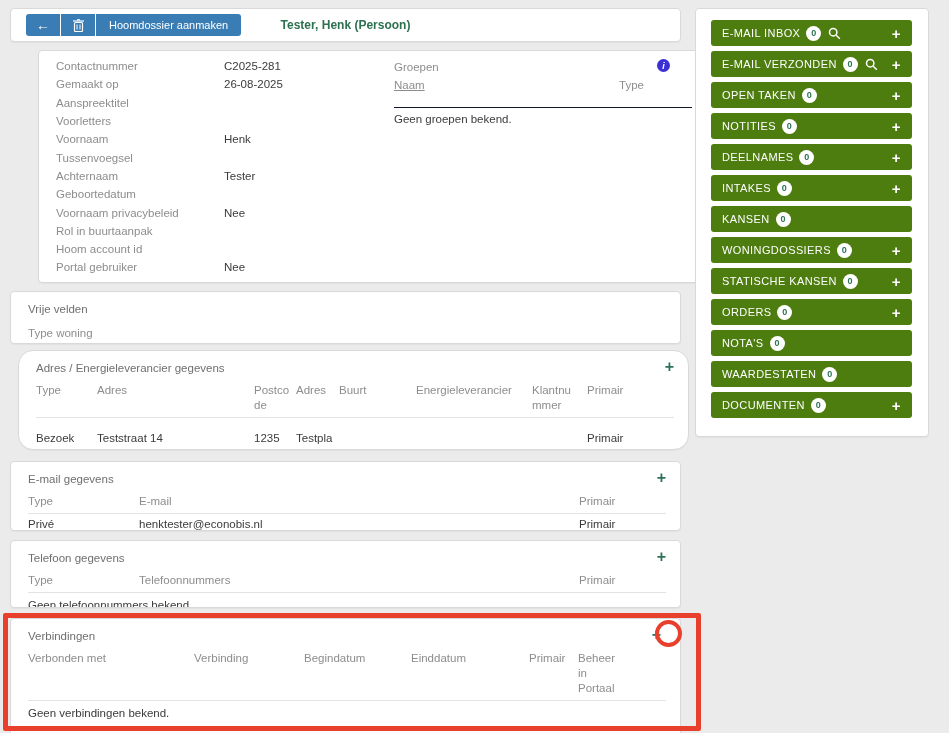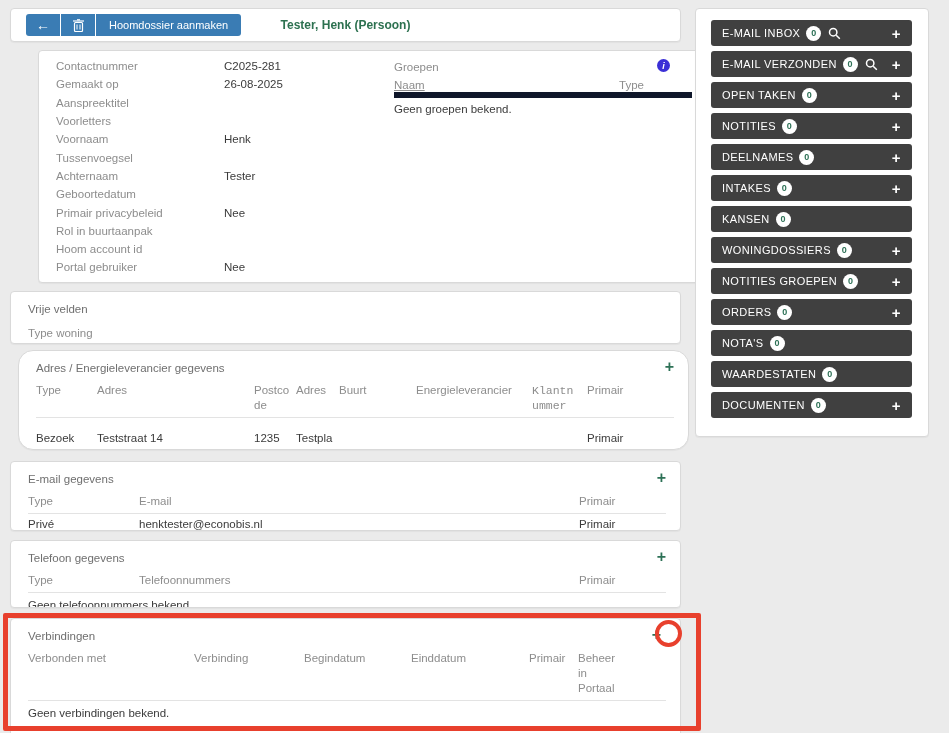--- a/index.html
+++ b/index.html
@@ -38,21 +38,21 @@
 
   
   #details { left:10px; top:50px; width:671px; height:233px;margin-left:28px; }
   #person-fields { position:absolute; left:17px; top:6px; width:330px; }
   .pf-row { display:flex; height:18.3px; align-items:center; }
   .pf-label { flex:0 0 168px; color:#8d8d8d; }
   .pf-value { color:#3b3b3b; }
 
   #groups-block { position:absolute; left:355px; top:6px; right:16px; }
   .groups-label { color:#8d8d8d; padding-top:4px; }
-  .groups-header { position:relative; display:flex; margin-top:6px; padding-bottom:1px; border-bottom:6px solid #0f172a; color:#8d8d8d;text-decoration:underline; }
+  .groups-header { position:relative; display:flex; margin-top:6px; padding-bottom:16px; border-bottom:1px solid #0f172a; color:#8d8d8d;text-decoration:underline; }
   .groups-header .col-type { position:absolute; left:225px; }
   .groups-empty { padding-top:5px; color:#3b3b3b; }
   .info-icon {
     position:absolute; right:22px; top:2px; width:13px; height:13px;
     background:#3b2fd6; color:#fff; border-radius:50%;
     font-size:9px; font-weight:bold; font-style:italic;
     display:flex; align-items:center; justify-content:center; cursor:pointer;
   }
 
   
@@ -89,21 +89,21 @@
     border:5px solid #e8402d; border-radius:2px; pointer-events:none; z-index:5;
   }
   #highlight-circle {
     position:absolute; left:655px; top:620px; width:27px; height:27px;
     border:4px solid #e8402d; border-radius:50%; pointer-events:none; z-index:6;
   }
 
   
   #sidebar { left:695px; top:8px; width:234px; height:429px; padding:11px 16px 11px 15px; }
   .sbar {
-    background:#404040; border-radius:3px; height:26px; margin-bottom:5px;
+    background:#4d7c0f; border-radius:3px; height:26px; margin-bottom:5px;
     display:flex; align-items:center; padding:0 11px; cursor:pointer;
     color:#fff; font-size:11px; letter-spacing:.4px;
   }
   .sbar-label { white-space:nowrap; }
   .badge {
     background:#fff; color:#2d7156; min-width:15px; height:15px; border-radius:8px;
     font-size:9px; font-weight:bold; display:flex; align-items:center; justify-content:center;
     margin-left:6px; padding:0 2px;
   }
   .sicon { margin-left:7px; display:flex; align-items:center; cursor:pointer; }
@@ -160,21 +160,21 @@
       </div>
     <div class="pf-row">
         <span class="pf-label">Achternaam</span>
         <span class="pf-value">Tester</span>
       </div>
     <div class="pf-row">
         <span class="pf-label">Geboortedatum</span>
         <span class="pf-value"></span>
       </div>
     <div class="pf-row">
-        <span class="pf-label">Primair privacybeleid</span>
+        <span class="pf-label">Voornaam privacybeleid</span>
         <span class="pf-value">Nee</span>
       </div>
     <div class="pf-row">
         <span class="pf-label">Rol in buurtaanpak</span>
         <span class="pf-value"></span>
       </div>
     <div class="pf-row">
         <span class="pf-label">Hoom account id</span>
         <span class="pf-value"></span>
       </div>
@@ -209,21 +209,21 @@
     <span class="sec-title">Adres / Energieleverancier gegevens</span>
     <button class="plus-btn">+</button>
   </div>
   <div class="grid hdr adres-cols">
     <div>Type</div>
     <div>Adres</div>
     <div class="break-all">Postcode</div>
     <div>Adres</div>
     <div>Buurt</div>
     <div>Energieleverancier</div>
-    <div class="break-all" style="padding-right:12px;font-family:Liberation Mono, monospace;">Klantnummer</div>
+    <div class="break-all" style="padding-right:12px;">Klantnummer</div>
     <div>Primair</div>
   </div>
   <div class="grid row adres-cols">
     <div>Bezoek</div>
     <div>Teststraat 14</div>
     <div>1235 BA</div>
     <div class="break-all">Testplaats (NL)</div>
     <div></div>
     <div></div>
     <div></div>
@@ -342,21 +342,21 @@
   </div>
 
   <div class="sbar">
     <span class="sbar-label">WONINGDOSSIERS</span>
     <span class="badge">0</span>
     <span class="spacer"></span>
     <span class="plus">+</span>
   </div>
 
   <div class="sbar">
-    <span class="sbar-label">NOTITIES GROEPEN</span>
+    <span class="sbar-label">STATISCHE KANSEN</span>
     <span class="badge">0</span>
     <span class="spacer"></span>
     <span class="plus">+</span>
   </div>
 
   <div class="sbar">
     <span class="sbar-label">ORDERS</span>
     <span class="badge">0</span>
     <span class="spacer"></span>
     <span class="plus">+</span>

